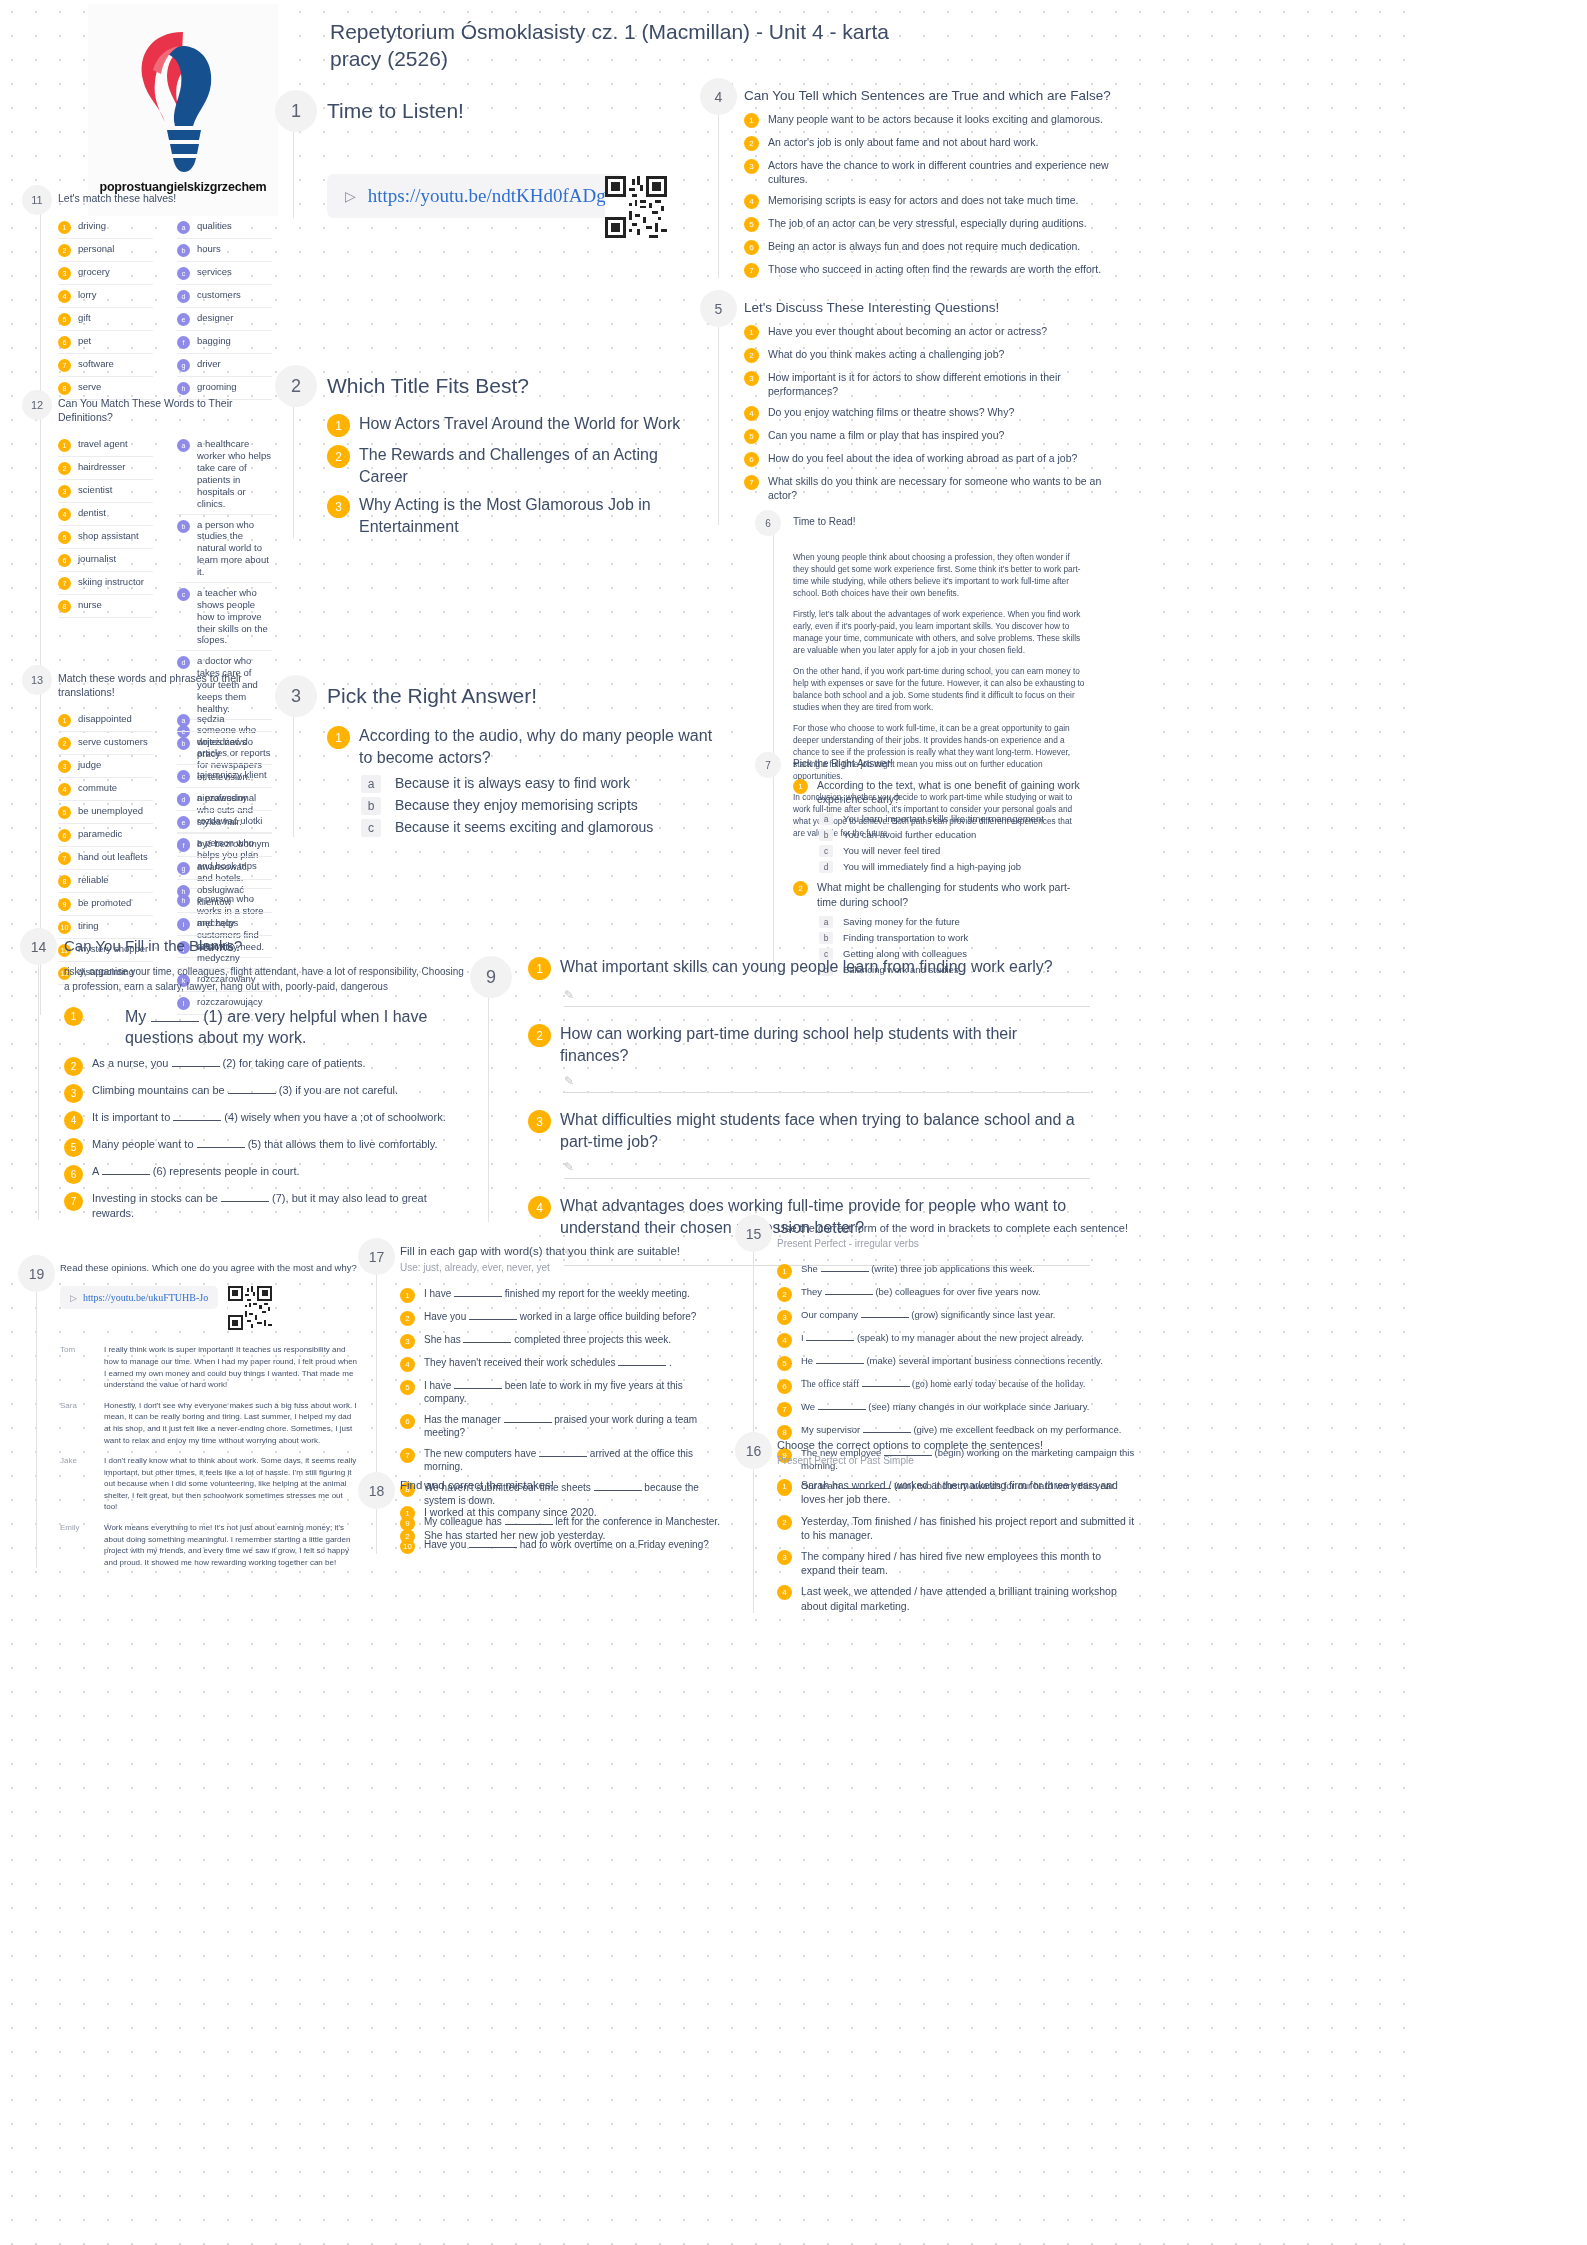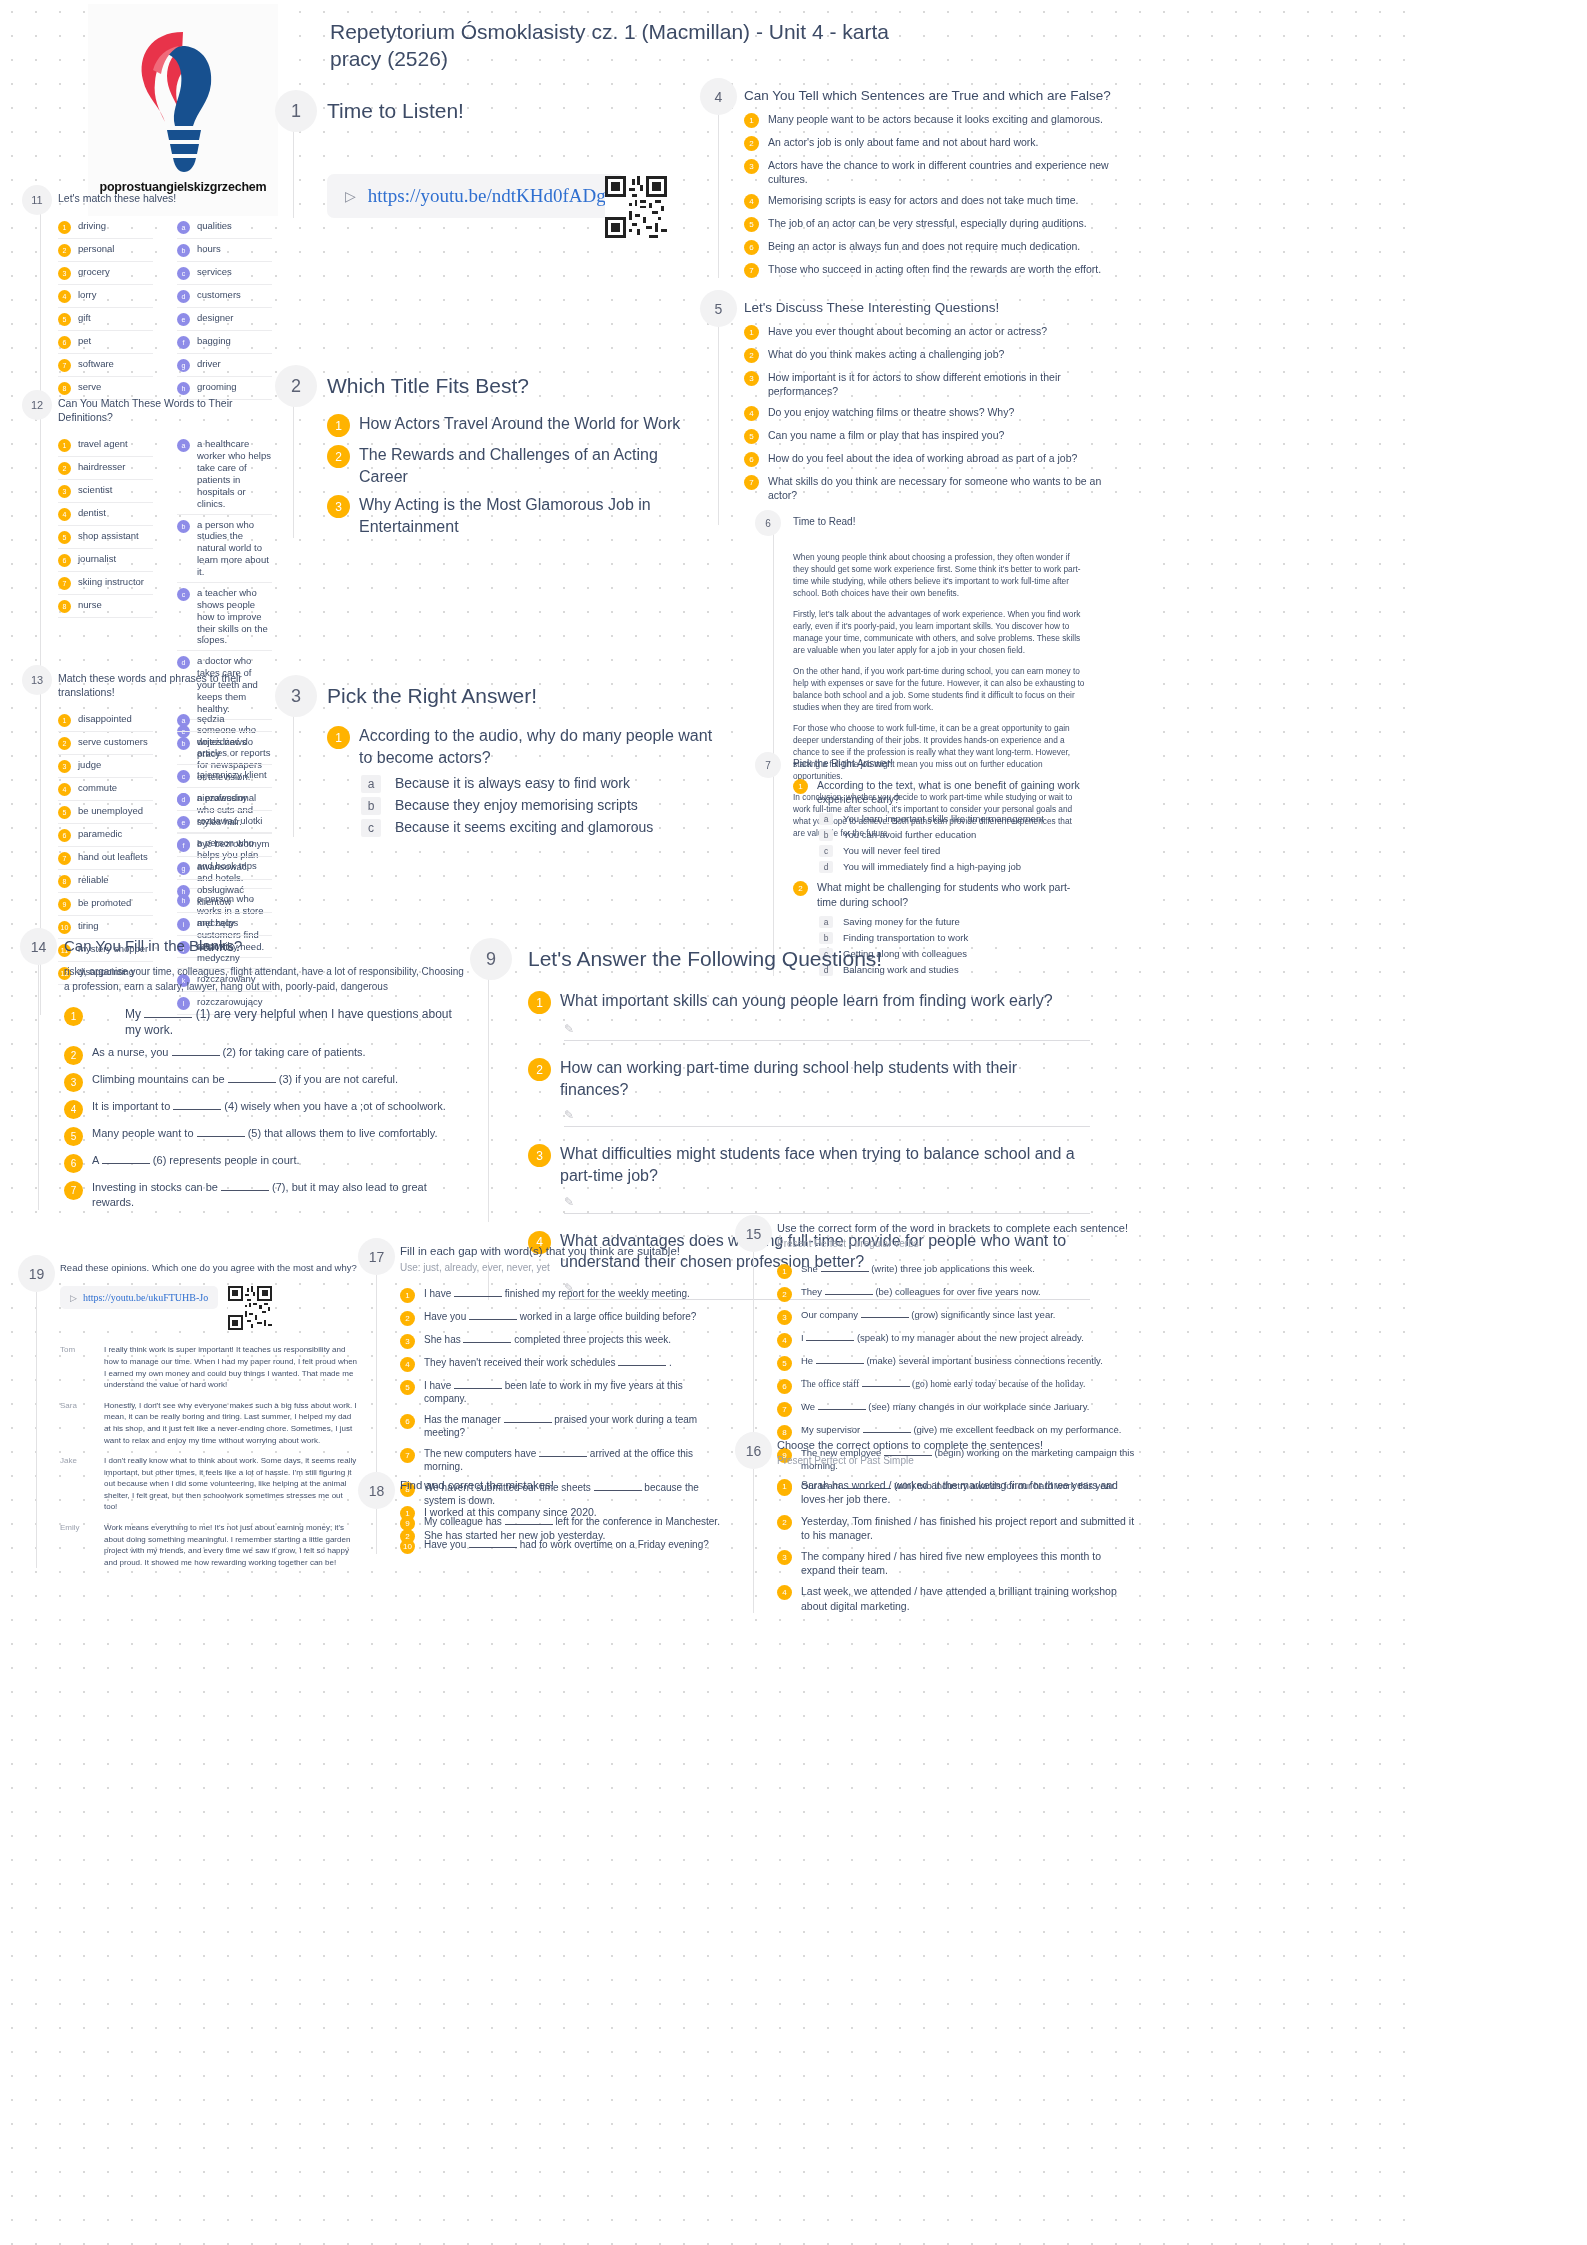--- a/index.html
+++ b/index.html
@@ -689,21 +689,21 @@
   </div>
 
   <div class="block" style="left:20px; top:928px; width:450px;">
     <div class="task" style="padding-left:44px;">
       <div class="tnum">14</div>
       <div class="t-title med">Can You Fill in the Blanks?</div>
       <div class="wordbank">risky, organise your time, colleagues, flight attendant, have a lot of responsibility, Choosing a profession, earn a salary, lawyer, hang out with, poorly-paid, dangerous</div>
       <div id="t14">
           <div class="qrow">
             <span class="qbul lg">1</span>
-            <span class="qtxt" style="font-size: 12px; padding-left: 33px;"><span>My </span><span class="gapline sm"></span><span> (1) are very helpful when I have questions about my work.</span></span>
+            <span class="qtxt" style="font-size: 16px; padding-left: 33px;"><span>My </span><span class="gapline sm"></span><span> (1) are very helpful when I have questions about my work.</span></span>
           </div>
           <div class="qrow">
             <span class="qbul lg">2</span>
             <span class="qtxt" style="font-size: 11px;"><span>As a nurse, you </span><span class="gapline sm"></span><span> (2) for taking care of patients.</span></span>
           </div>
           <div class="qrow">
             <span class="qbul lg">3</span>
             <span class="qtxt" style="font-size: 11px;"><span>Climbing mountains can be </span><span class="gapline sm"></span><span> (3) if you are not careful.</span></span>
           </div>
           <div class="qrow">
@@ -722,21 +722,20 @@
             <span class="qbul lg">7</span>
             <span class="qtxt" style="font-size: 11px;"><span>Investing in stocks can be </span><span class="gapline sm"></span><span> (7), but it may also lead to great rewards.</span></span>
           </div>
         </div>
     </div>
   </div>
 
   <div class="block" style="left:470px; top:938px; width:620px;">
     <div class="task" style="padding-left:58px;">
       <div class="tnum big">9</div>
-      <div class="t-title big">Let's Answer the Following Questions!</div>
       <div style="margin-top:18px;" id="t9">
           <div class="qrow">
             <span class="qbul xl">1</span>
             <span class="qtxt big">What important skills can young people learn from finding work early?</span>
           </div>
           <div class="ansline">
             <span class="pen">✎</span>
           </div>
           <div class="qrow">
             <span class="qbul xl">2</span>

